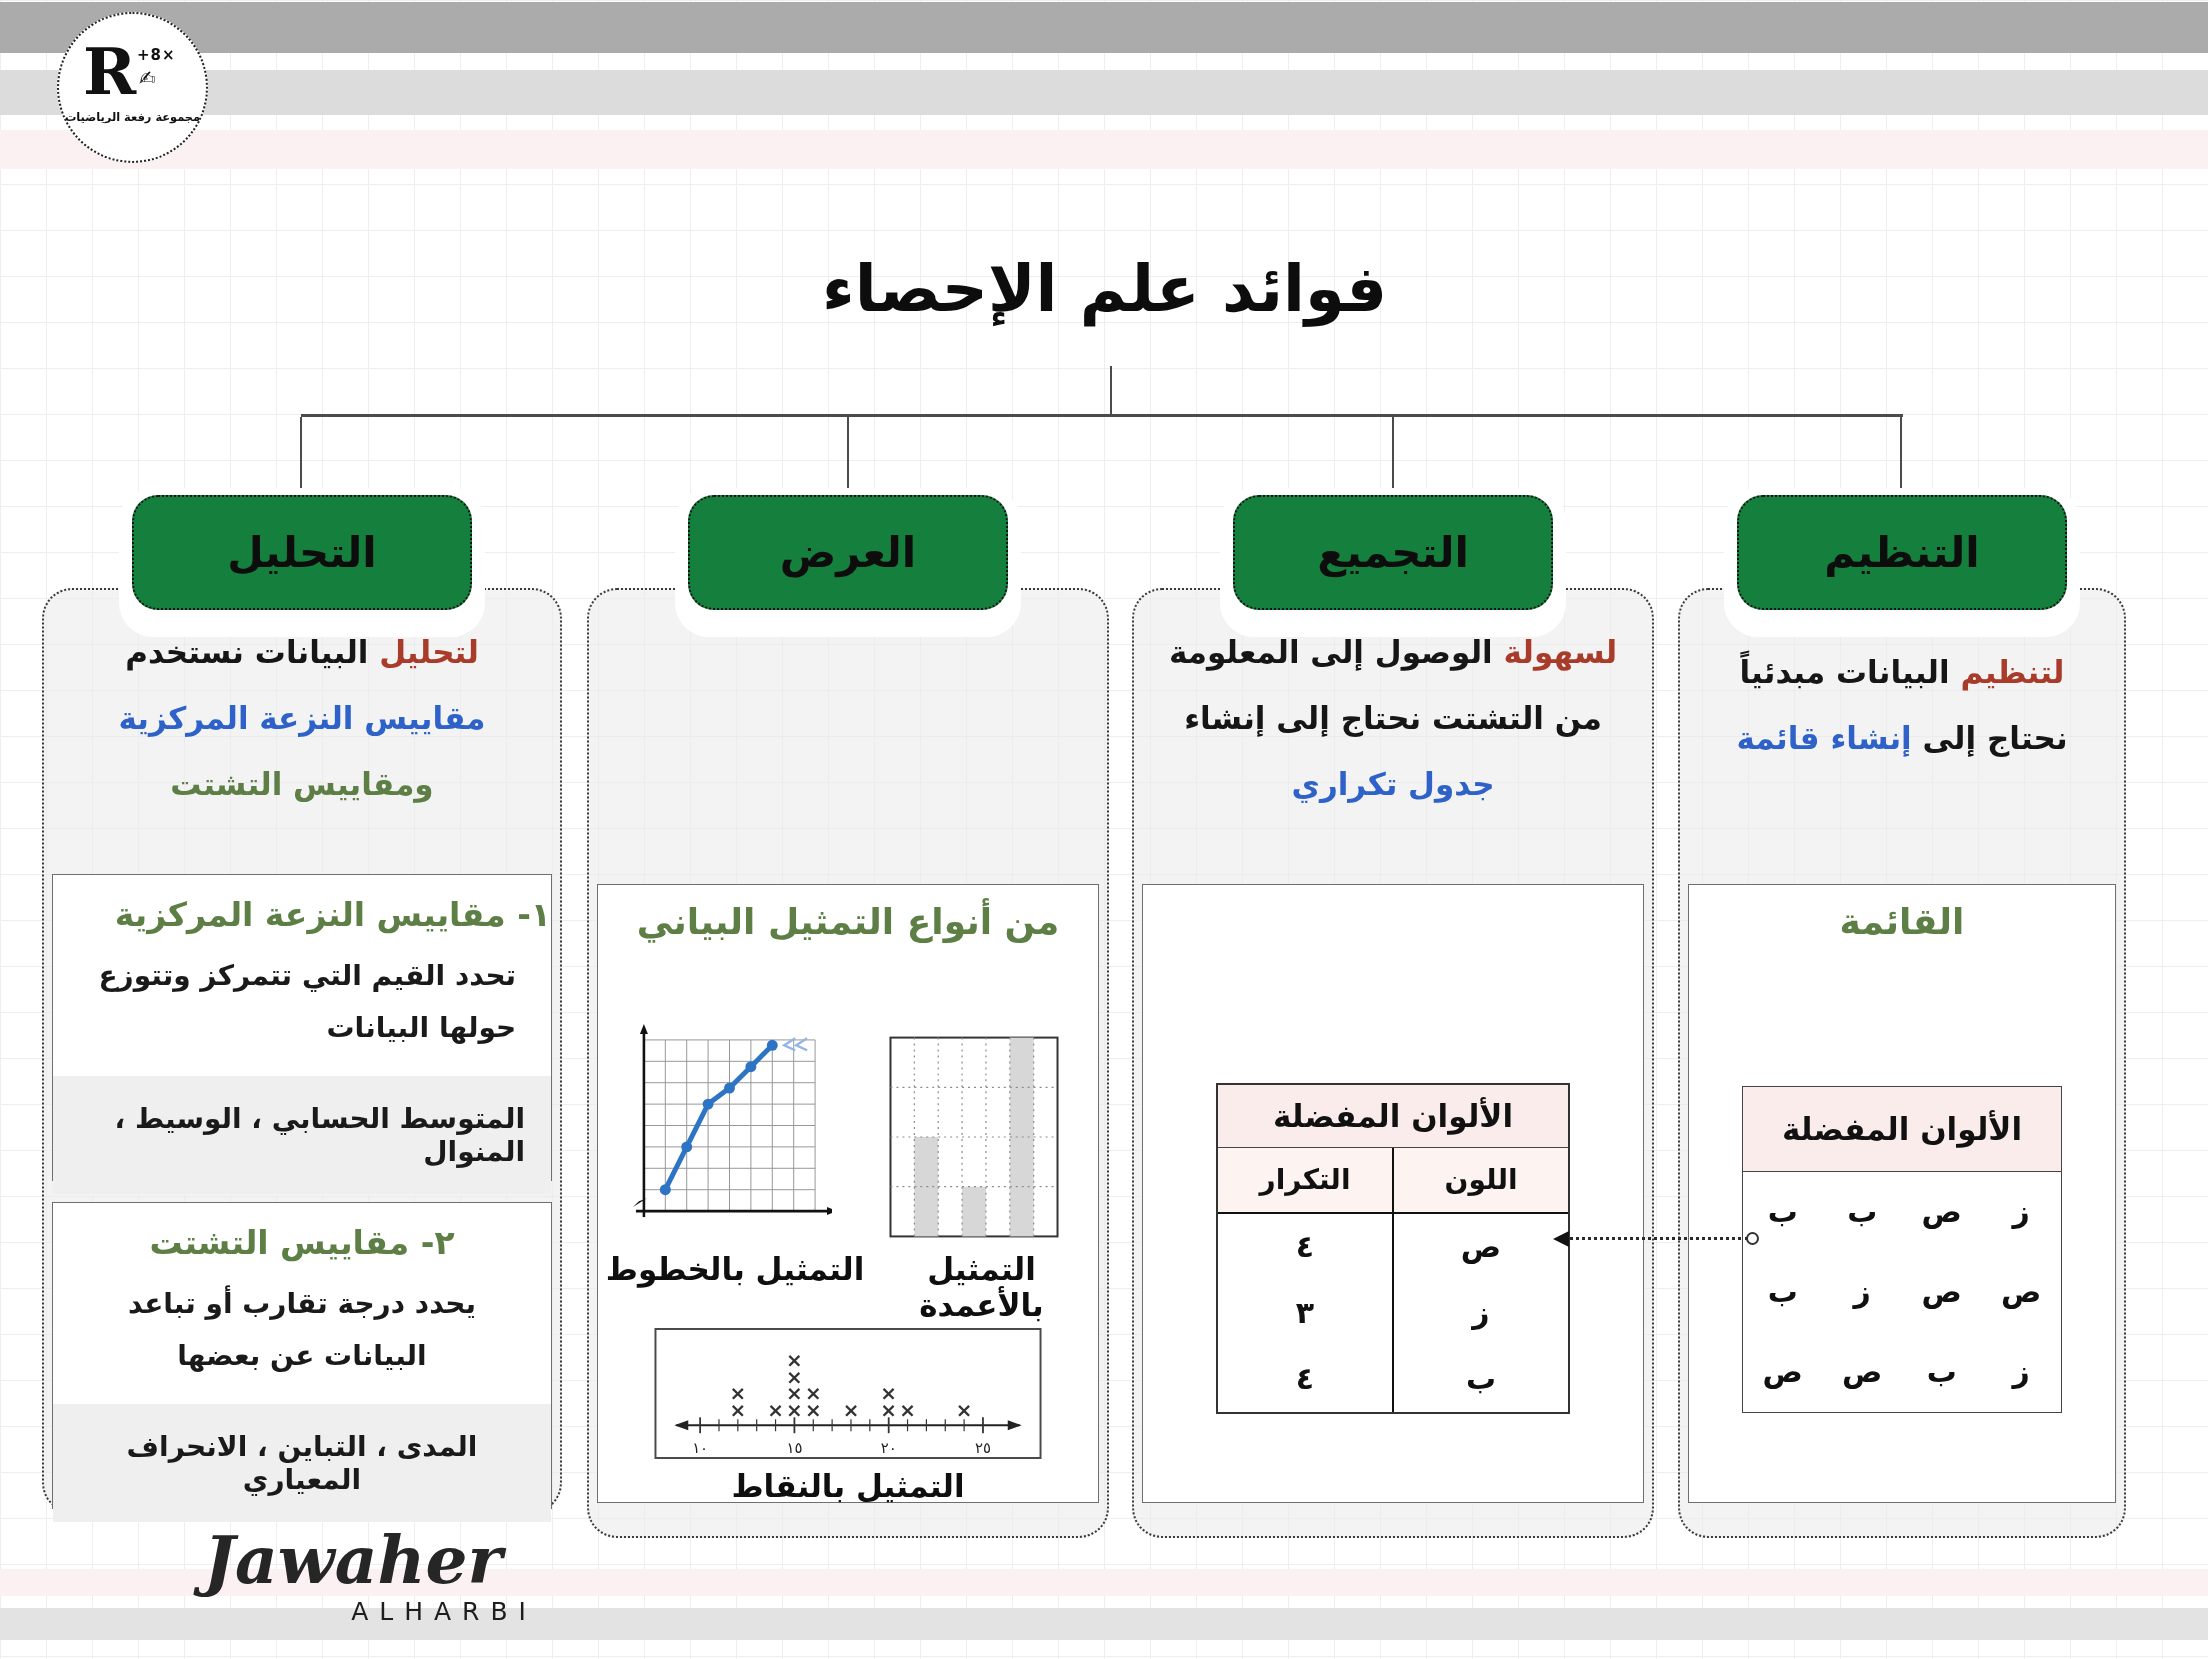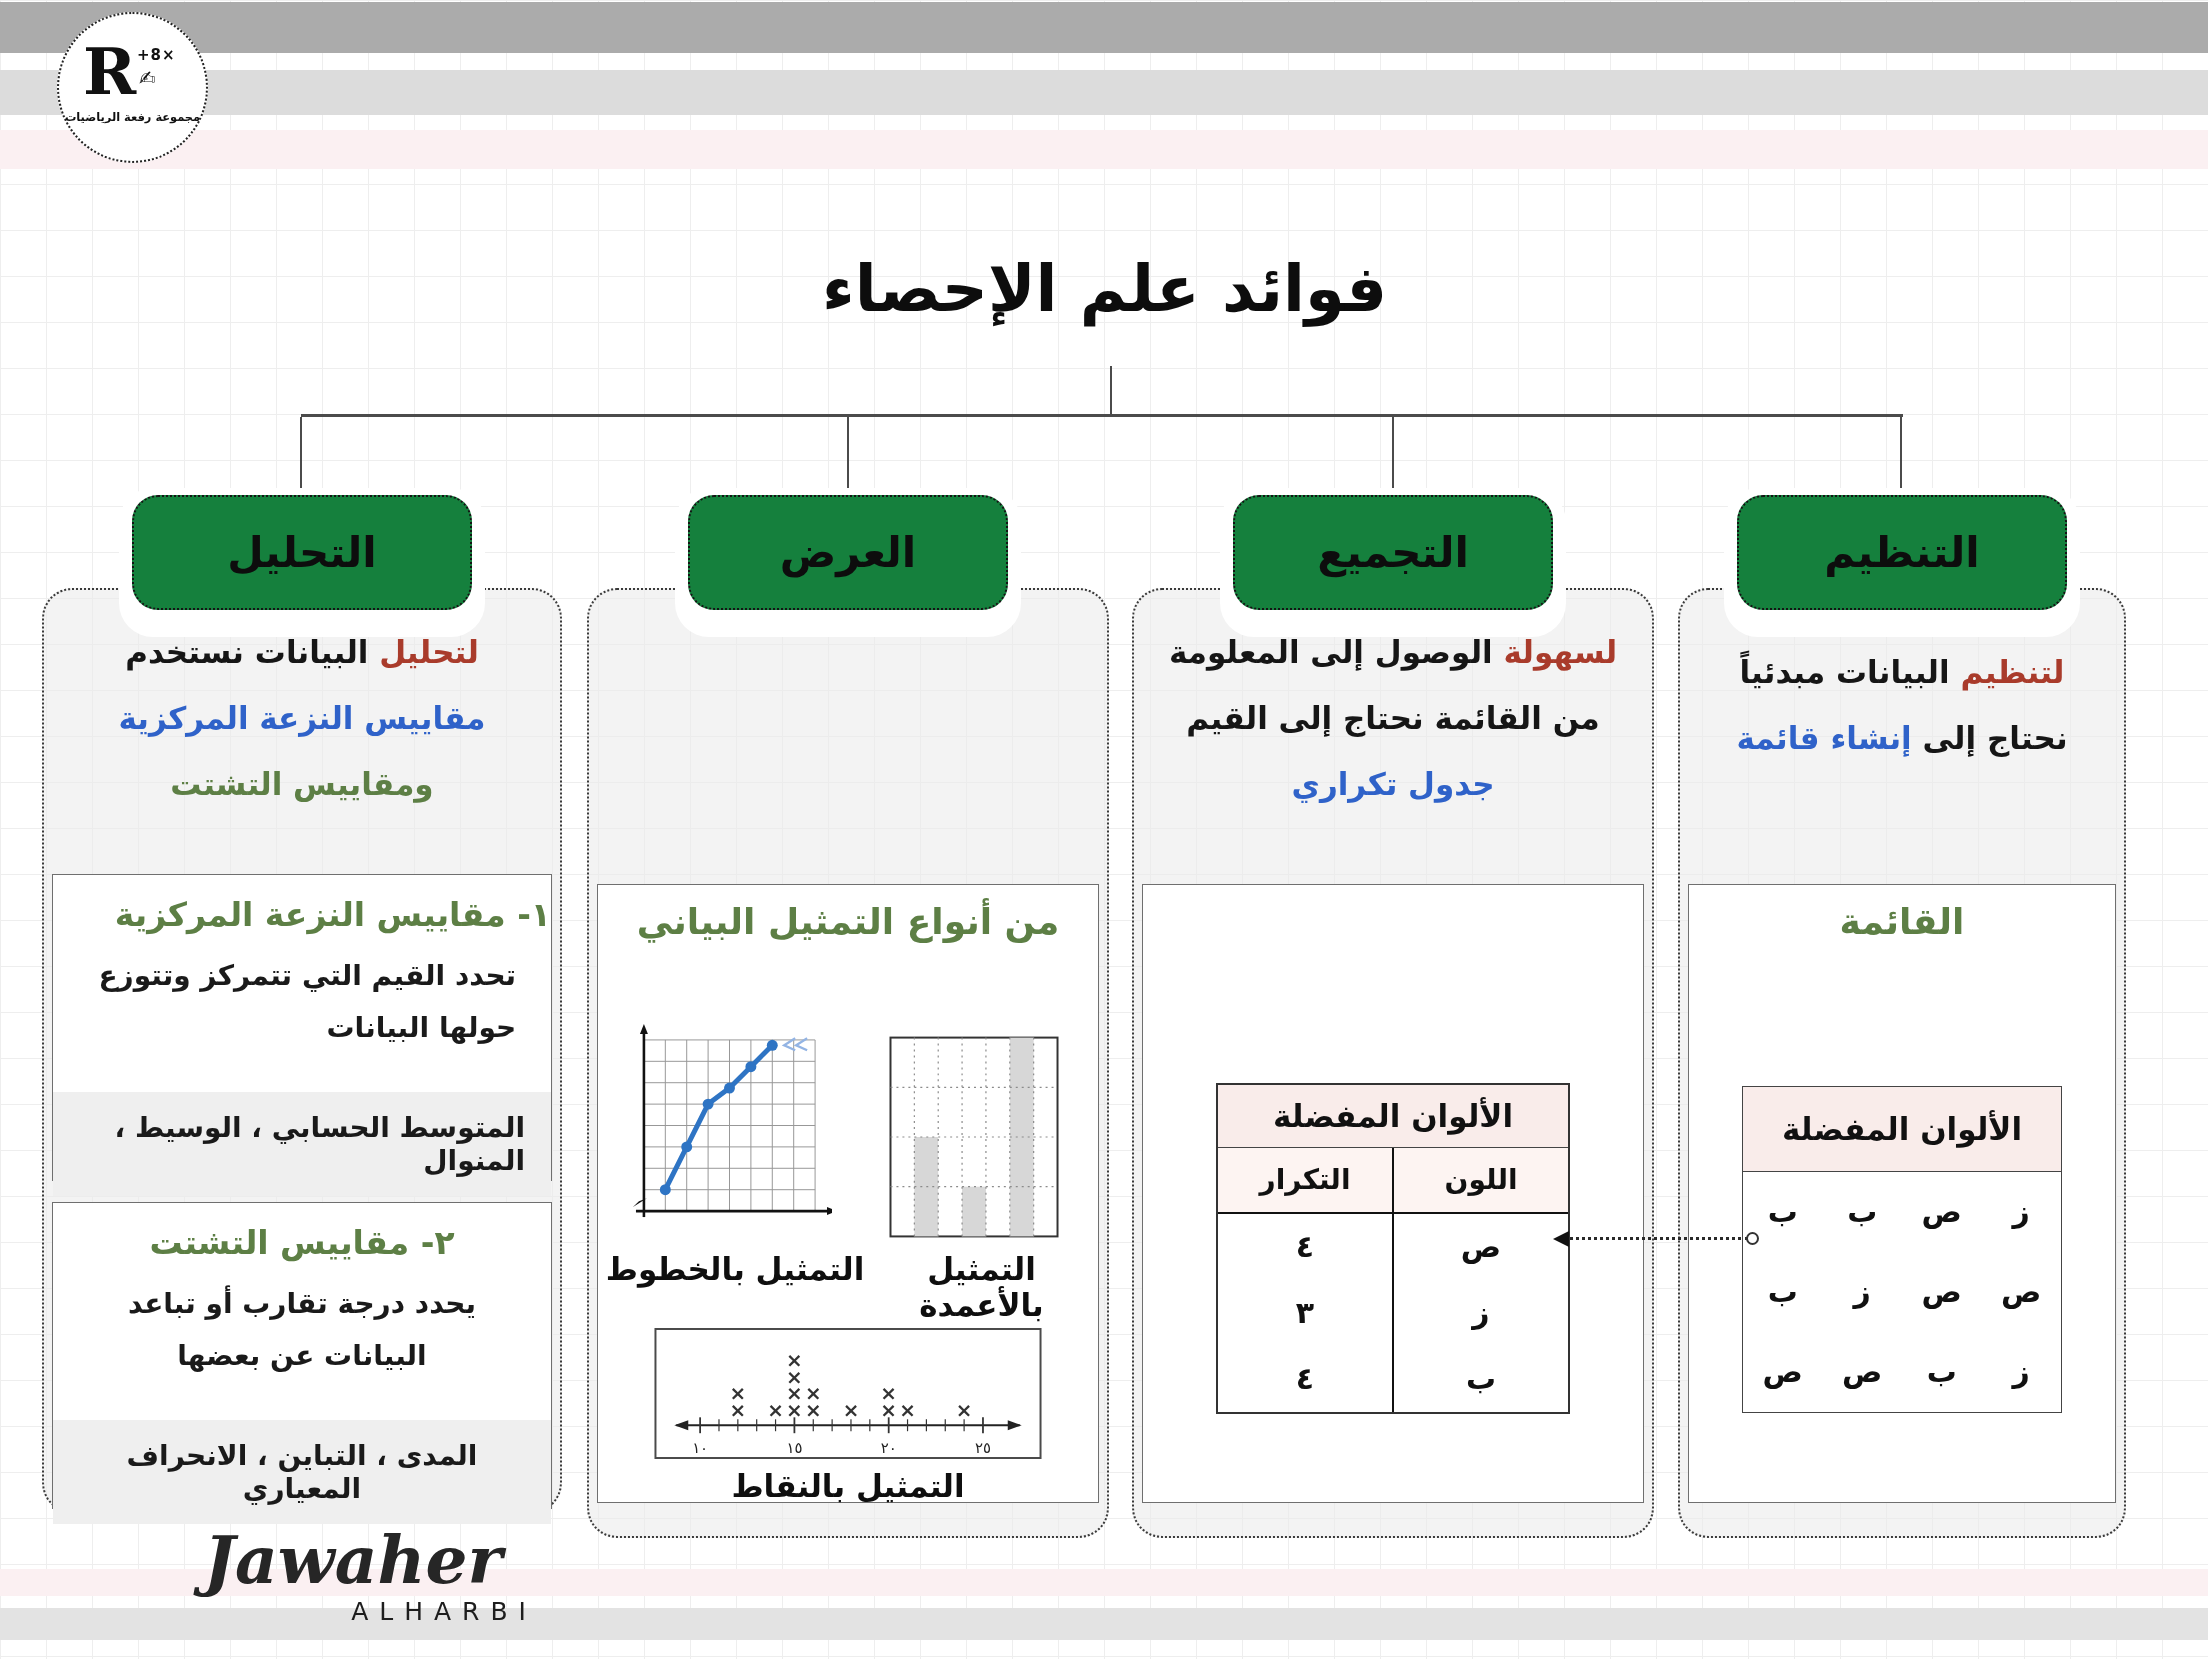--- a/index.html
+++ b/index.html
@@ -50,21 +50,21 @@
   .panel{position:absolute;left:10px;right:10px;top:396px;bottom:35px;background:#fff;
     border:1.5px solid #6f6f6f;z-index:3;}
   .panel-title{margin-top:16px;text-align:center;direction:rtl;font-size:36px;font-weight:700;color:#5d7f45;}
   
   .sub-box{position:absolute;left:10px;right:10px;height:305px;background:#fff;
     border:1.5px solid #6f6f6f;z-index:3;text-align:center;direction:rtl;}
   .sub-box-1{top:386px;text-align:right;}
   .sub-box-2{top:714px;}
   .sub-title{margin-top:20px;font-size:33px;font-weight:700;color:#5d7f45;}
   .sub-body{margin:16px auto 0;width:86%;font-size:28px;font-weight:600;color:#1a1a1a;line-height:1.85;}
-  .sub-highlight{display:inline-block;margin-top:38px;background:#efefef;padding:19px 26px;
+  .sub-highlight{display:inline-block;margin-top:22px;background:#efefef;padding:26px 26px;
     font-size:28px;font-weight:600;color:#1a1a1a;}
   
   .list-table{position:absolute;top:201px;left:50%;transform:translateX(-50%);width:318px;
     border:1.5px solid #444;}
   .lt-header{height:84px;line-height:84px;background:#f9ecea;border-bottom:1.5px solid #444;
     text-align:center;font-size:31px;font-weight:700;color:#111;direction:rtl;}
   .lt-body{display:grid;grid-template-columns:repeat(4,1fr);direction:rtl;background:#fff;}
   .lt-cell{height:80px;line-height:80px;text-align:center;font-size:30px;font-weight:600;color:#111;}
   
   .freq-table{position:absolute;top:198px;left:50%;transform:translateX(-50%);width:350px;
@@ -157,21 +157,21 @@
     </div>
   </div>
 
   <div class="col" style="left:1132px;width:522px;height:1050px;">
     <div class="card"></div>
     <div class="hdr-rim" style="width:346px;">
       <div class="hdr-pink">التجميع</div>
     </div>
     <div class="intro">
         <div class="intro-line"><span class="seg-red">لسهولة</span><span class="seg-black"> الوصول إلى المعلومة</span></div>
-        <div class="intro-line"><span class="seg-black">من القائمة  نحتاج إلى القيم</span></div>
+        <div class="intro-line"><span class="seg-black">من التشتت  نحتاج إلى إنشاء</span></div>
         <div class="intro-line"><span class="seg-blue">جدول تكراري</span></div>
       </div>
     <div class="panel">
       <div class="freq-table">
         <div class="ft-title">الألوان المفضلة</div>
         <div class="ft-head">
           <div>اللون</div>
           <div>التكرار</div>
         </div>
         <div class="ft-body">

